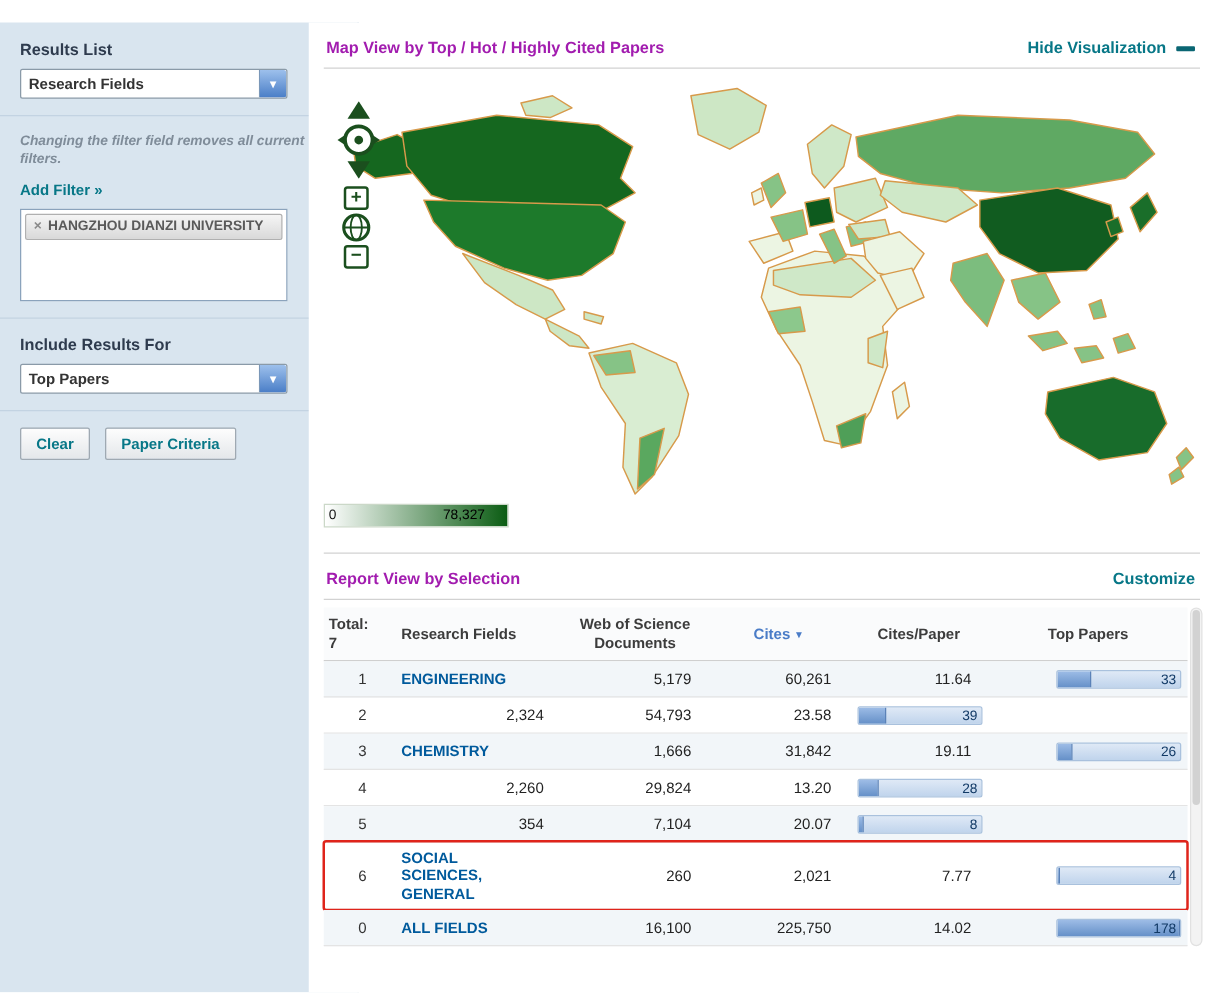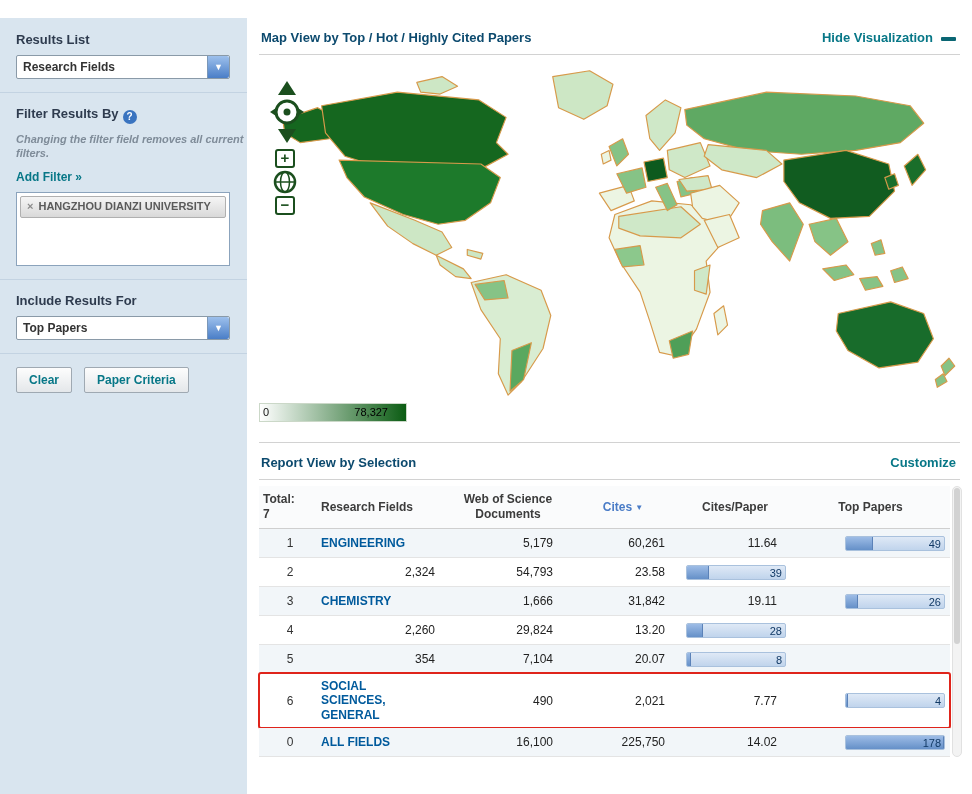--- a/index.html
+++ b/index.html
@@ -19,21 +19,21 @@
   .addf { display:inline-block; margin-bottom:8px; font-size:12px; }
   .filter-box { width:214px; height:74px; background:#fff; border:1px solid #8ba3bc; padding:3px; }
   .filter-tag { display:flex; gap:5px; align-items:flex-start; background:linear-gradient(#f5f5f5,#d9d9d9); border:1px solid #b0b0b0; border-radius:2px; padding:3px 6px; font-size:11px; font-weight:bold; color:#5a5a5a; line-height:1.25; cursor:pointer; }
   .filter-tag .x { color:#8a8a8a; }
   .btnrow { display:flex; gap:12px; margin-top:2px; }
   .btn { background:linear-gradient(#fdfdfd,#e4e7ea); border:1px solid #9fa9b2; border-radius:2px; padding:5px 12px; color:var(--teal-link,#077787); font-weight:bold; font-size:12px; font-family:inherit; cursor:pointer; }
 
   
   .main { position:absolute; left:247px; top:18px; right:0; bottom:0; background:#fff; padding:0 12px; }
   .sec-header { display:flex; justify-content:space-between; align-items:center; padding:12px 4px 9px 2px; border-bottom:1px solid #d2d2d2; }
-  .sec-title { font-size:13px; font-weight:bold; color:#0c4a6e; }
+  .sec-title { font-size:13px; font-weight:bold; color:#a21caf; }
   .collapse-icon { display:inline-block; width:15px; height:4px; background:#0a6673; margin-left:8px; vertical-align:middle; border-radius:1px; cursor:pointer; }
 
   .map-area { position:relative; height:388px; border-bottom:1px solid #d2d2d2; }
   .map-svg { position:absolute; left:2px; top:8px; }
   .pan { position:absolute; left:10px; top:26px; cursor:pointer; }
   .zoomctl { position:absolute; left:12px; top:92px; width:28px; text-align:center; }
   .zbtn { width:20px; height:19px; margin:2px auto; border:2px solid #1b4f1e; background:#fff; color:#1b4f1e; font-weight:bold; font-size:15px; line-height:14px; text-align:center; border-radius:3px; cursor:pointer; }
   .zglobe { margin:1px auto; width:24px; height:24px; cursor:pointer; }
   .legend { position:absolute; left:0; top:348px; width:148px; height:19px; background:linear-gradient(to right,#ffffff,var(--legend-max-color,#0b5c13)); border:1px solid #cbd8c8; }
   .legend-min { position:absolute; left:3px; top:2px; font-size:11px; color:#111; }
@@ -71,23 +71,20 @@
     <div>
       <div class="h">Results List</div>
       <div class="dropdown">
         <span class="val">Research Fields</span>
         <span class="arrow">▼</span>
       </div>
     </div>
     <div class="divider"></div>
 
     <div>
-      <div class="h">
-        <span>Filter Results By</span><span class="help">?</span>
-      </div>
       <div class="note">Changing the filter field removes all current filters.</div>
       <a class="teal addf">Add Filter »</a>
       <div class="filter-box">
         <div class="filter-tag">
           <span class="x">×</span>
           <span>HANGZHOU DIANZI UNIVERSITY</span>
         </div>
       </div>
     </div>
     <div class="divider"></div>
@@ -230,21 +227,21 @@
       <div>
   <div class="trow">
     <div class="td rank">1</div>
     <div class="td field"><a>ENGINEERING</a></div>
     <div class="td num">5,179</div>
     <div class="td num">60,261</div>
     <div class="td num">11.64</div>
     <div class="td top">
       <div class="bar">
         <div class="fill" style="width: 28%;"></div>
-        <span class="barnum">49</span>
+        <span class="barnum">33</span>
       </div>
     </div>
   </div>
 
   <div class="trow">
     <div class="td rank">2</div>
     <div class="td num">2,324</div>
     <div class="td num">54,793</div>
     <div class="td num">23.58</div>
     <div class="td top">
@@ -291,21 +288,21 @@
       <div class="bar">
         <div class="fill" style="width: 4%;"></div>
         <span class="barnum">8</span>
       </div>
     </div>
   </div>
 
   <div class="trow highlight">
     <div class="td rank">6</div>
     <div class="td field"><a>SOCIAL SCIENCES, GENERAL</a></div>
-    <div class="td num">490</div>
+    <div class="td num">260</div>
     <div class="td num">2,021</div>
     <div class="td num">7.77</div>
     <div class="td top">
       <div class="bar">
         <div class="fill" style="width: 2%;"></div>
         <span class="barnum">4</span>
       </div>
     </div>
   </div>
 

